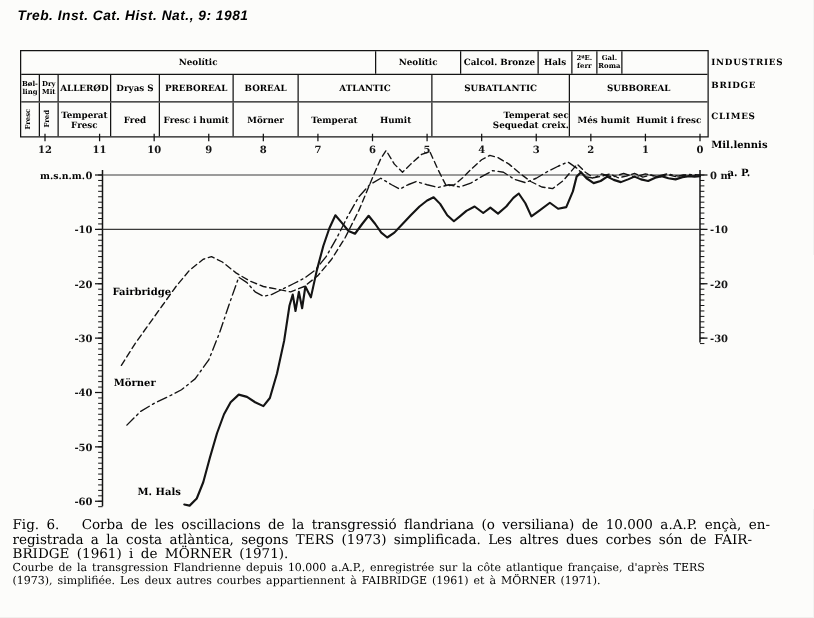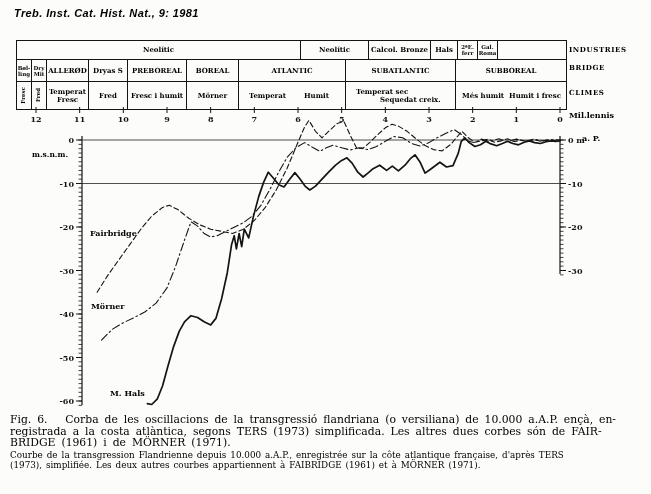--- a/index.html
+++ b/index.html
@@ -14,28 +14,28 @@
   .trow:last-child{border-bottom:none;}
   .cell{box-sizing:border-box;border-right:1px solid #141414;display:flex;flex-direction:column;
         align-items:center;justify-content:center;text-align:center;line-height:7.5px;overflow:hidden;}
   .cell:last-child{border-right:none;}
   .r1 .cell{height:18px;}
   .r2 .cell{height:21px;}
   .r3 .cell{height:27px;}
   .tiny{font-size:5.5px;line-height:6px;}
   .vert{writing-mode:vertical-rl;transform:rotate(180deg);font-size:5.5px;letter-spacing:0;}
   .spread{flex-direction:row;justify-content:space-between;align-items:center;}
-  .lines-left{align-items:flex-start;}
+  .lines-left{align-items:flex-end;}
   .lines-left span{display:block;text-align:left;}
   .side-label{position:absolute;left:569px;font-size:7px;font-weight:bold;letter-spacing:.6px;}
   
   #chart-svg{position:absolute;left:0;top:0;width:651px;height:494px;}
   #chart-svg text{font-family:"DejaVu Serif",serif;font-weight:bold;fill:#141414;}
   .axis-unit{position:absolute;font-size:7.5px;font-weight:bold;}
-  #msnm-label{left:32px;top:150px;}
+  #msnm-label{left:32px;top:136px;}
   #millennia-label{left:569px;top:110px;font-size:8px;}
   #ap-label{left:582px;top:133px;font-size:8px;}
   .curve-label{position:absolute;font-size:8px;font-weight:bold;}
   #fairbridge-label{left:90px;top:228px;}
   #morner-label{left:91px;top:301px;}
   #ters-label{left:110px;top:388px;}
   
   .caption-ca{position:absolute;left:10px;top:414px;width:636px;font-size:10.8px;
         line-height:11.6px;word-spacing:2.5px;}
   .caption-ca div{white-space:pre;}

